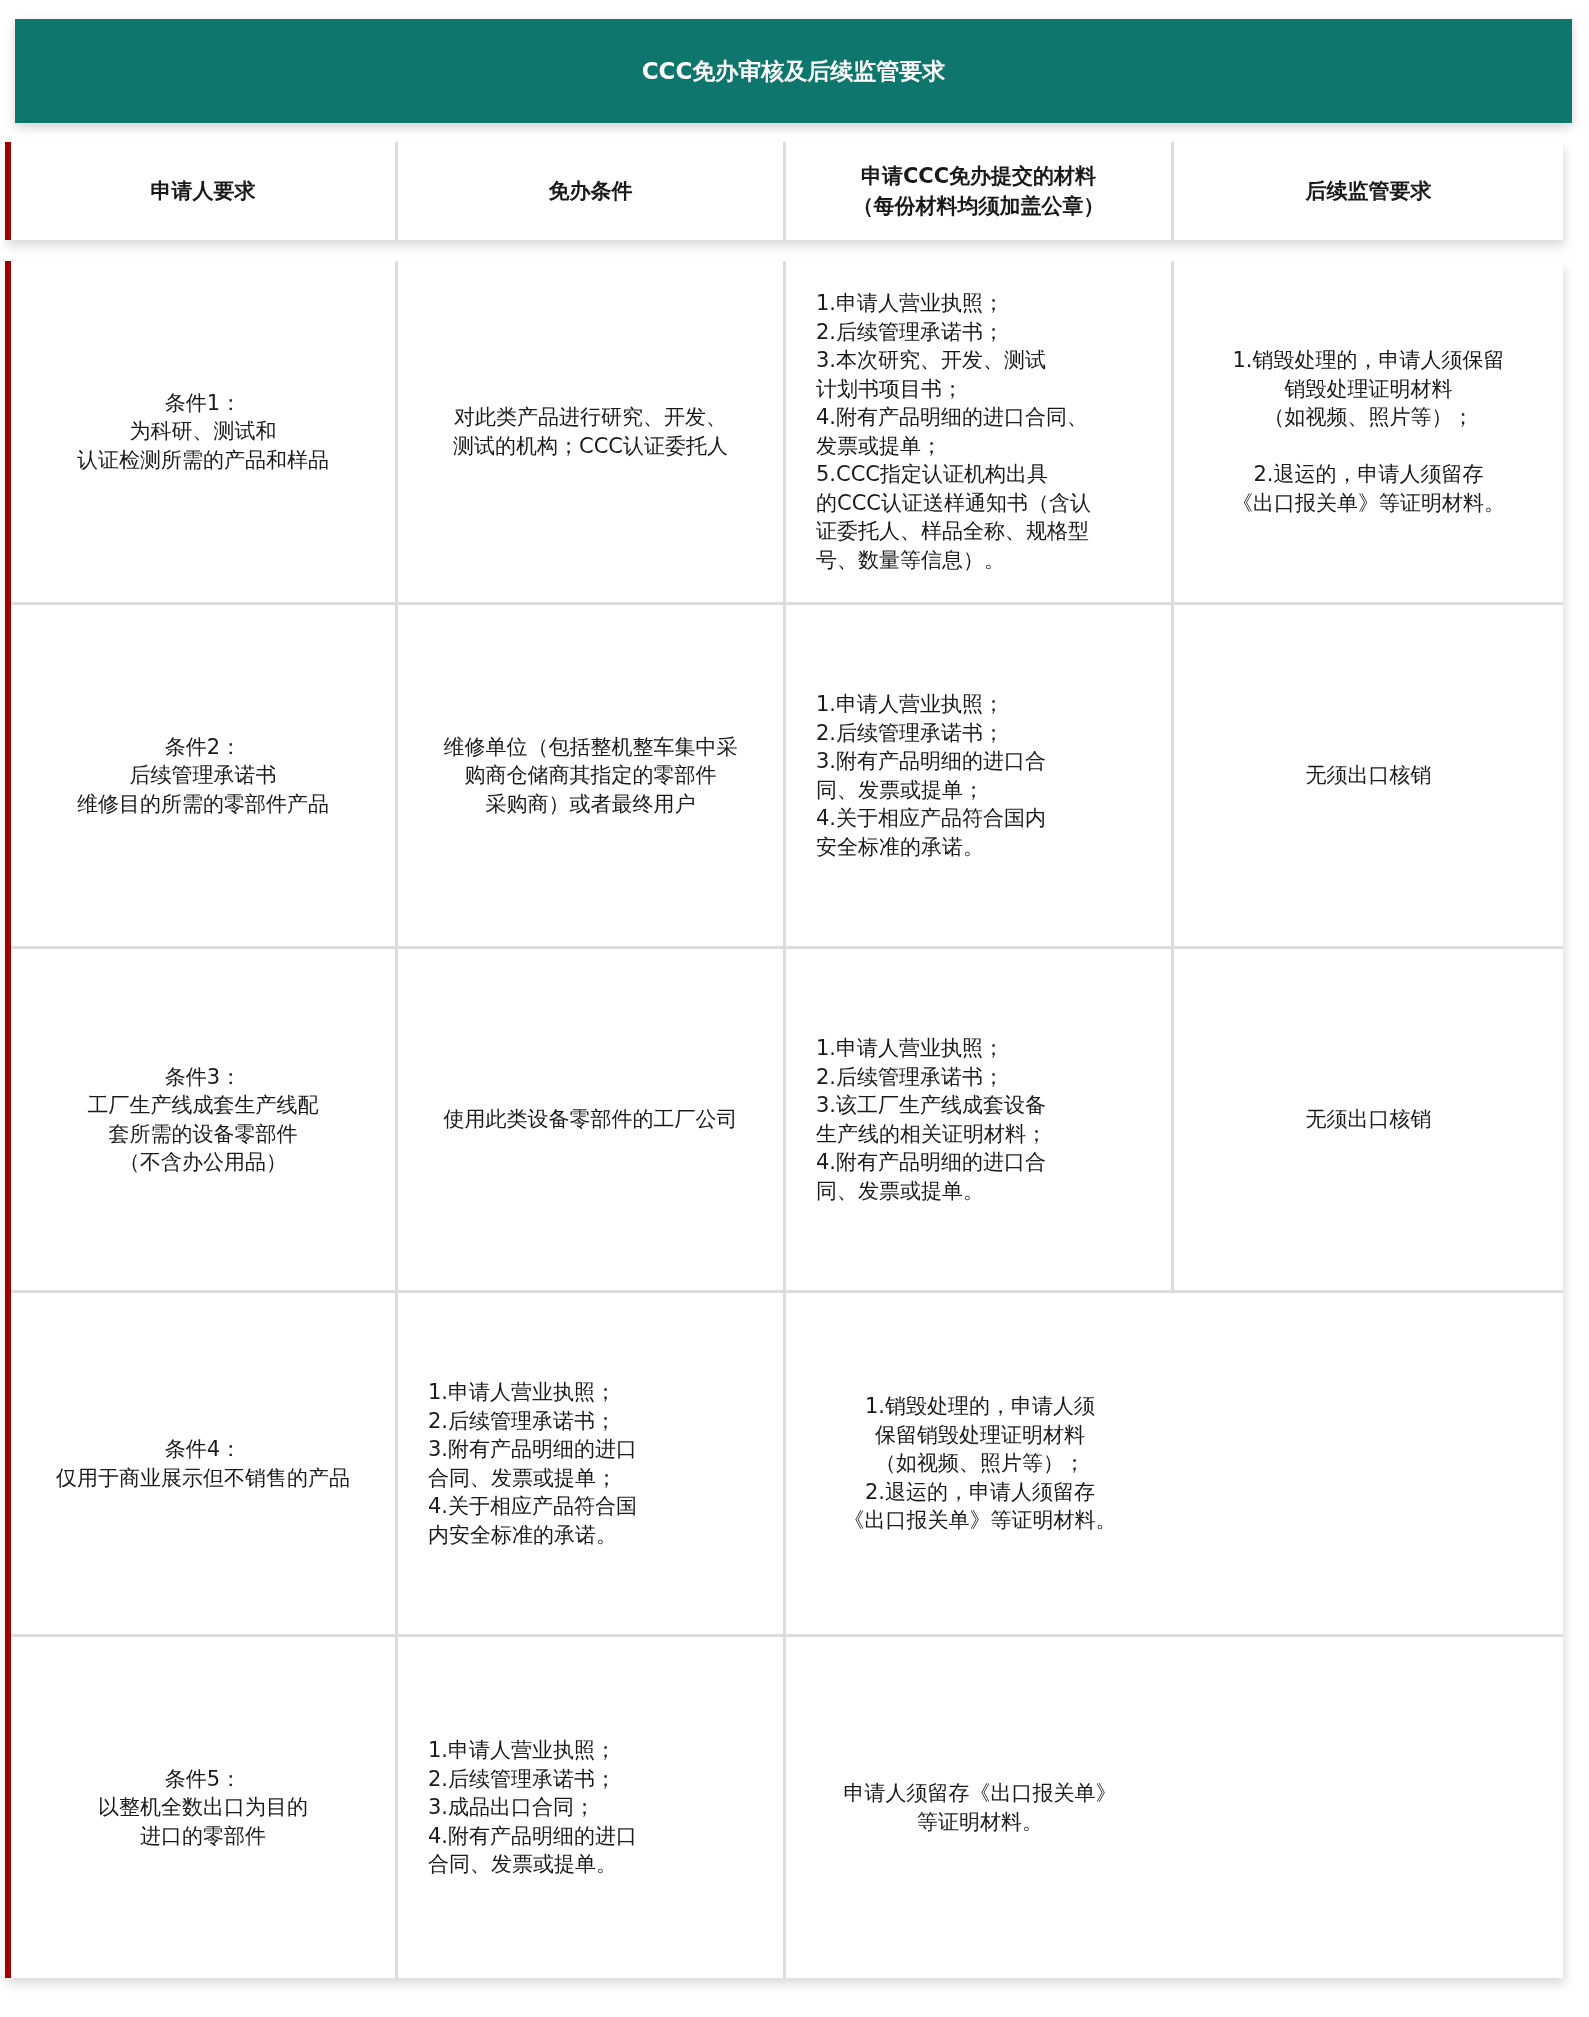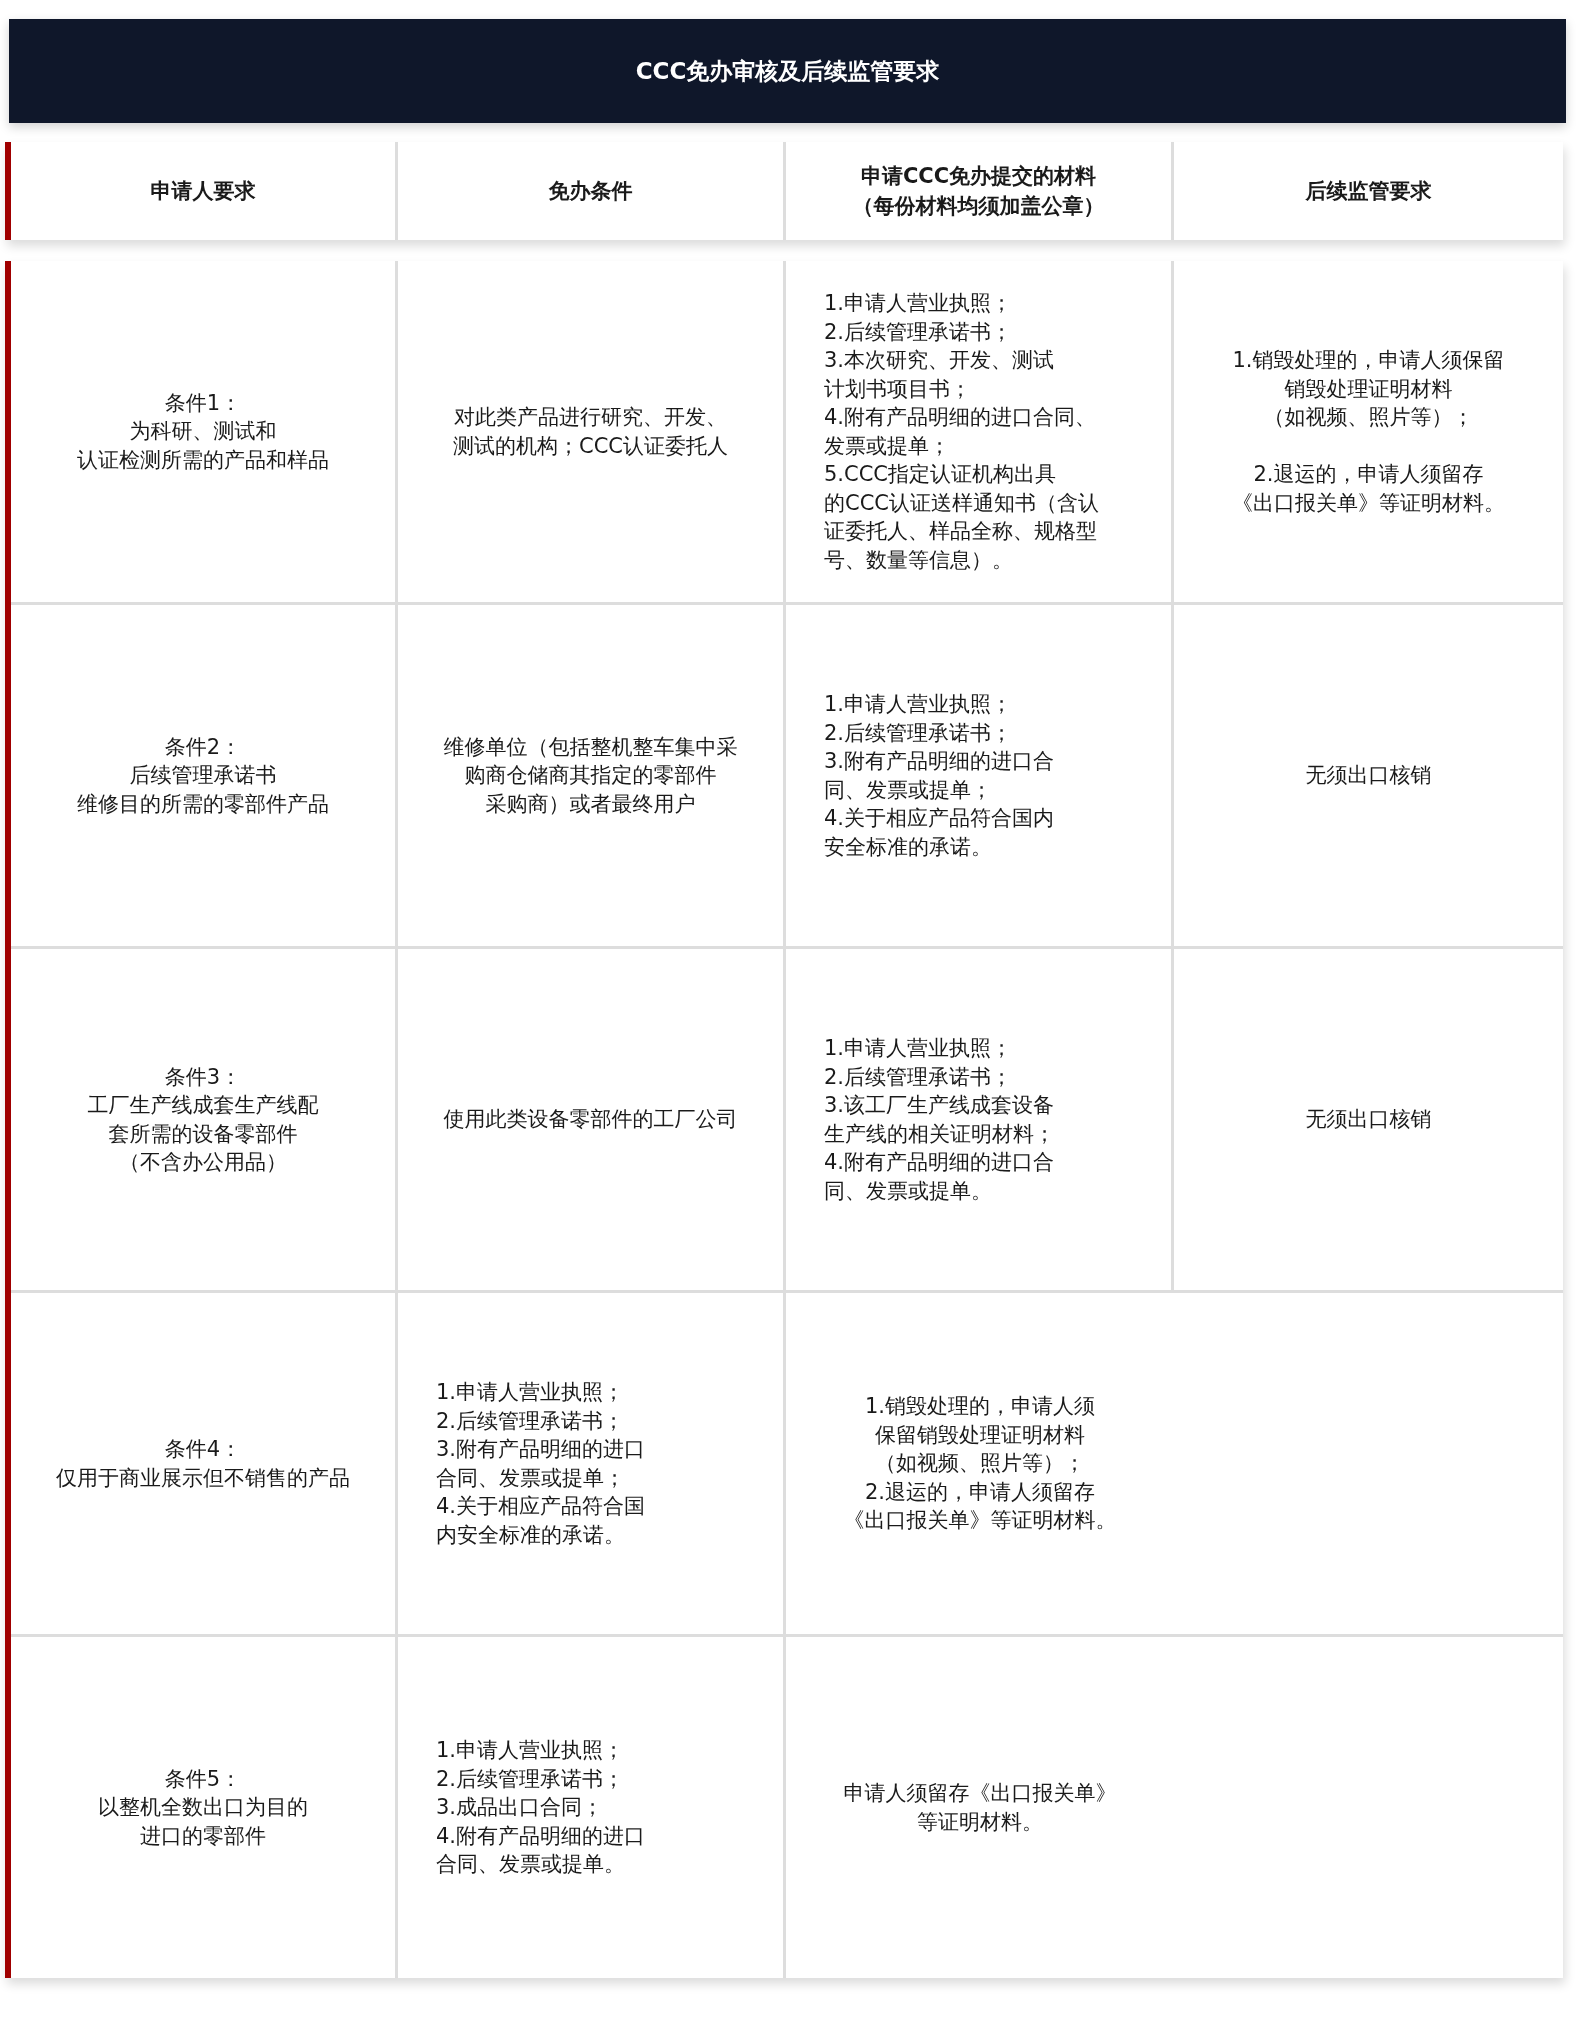--- a/index.html
+++ b/index.html
@@ -10,25 +10,25 @@
     body {
       width: 1589px;
       height: 2017px;
       position: relative;
       font-family: "DejaVu Sans", "Liberation Sans", sans-serif;
       color: #1a1a1a;
       overflow: hidden;
     }
     .banner {
       position: absolute;
-      left: 9px;
+      left: 15px;
       top: 19px;
       width: 1557px;
       height: 104px;
-      background: #0f172a;
+      background: #0f766e;
       box-shadow: 0 4px 10px rgba(0,0,0,0.18);
       display: flex;
       align-items: center;
       justify-content: center;
     }
     .banner-title {
       color: #ffffff;
       font-size: 23px;
       font-weight: bold;
       letter-spacing: 0px;
@@ -83,21 +83,21 @@
       border-bottom: 3px solid #dddddd;
       box-sizing: border-box;
     }
     .body-row:last-child {
       border-bottom: none;
       height: 341px;
     }
     .cell.materials {
       justify-content: flex-start;
       text-align: left;
-      padding-left: 38px;
+      padding-left: 30px;
       padding-right: 20px;
     }
   </style>
 </head>
 <body>
 
 <div class="banner">
   <span class="banner-title">CCC免办审核及后续监管要求</span>
 </div>
 

